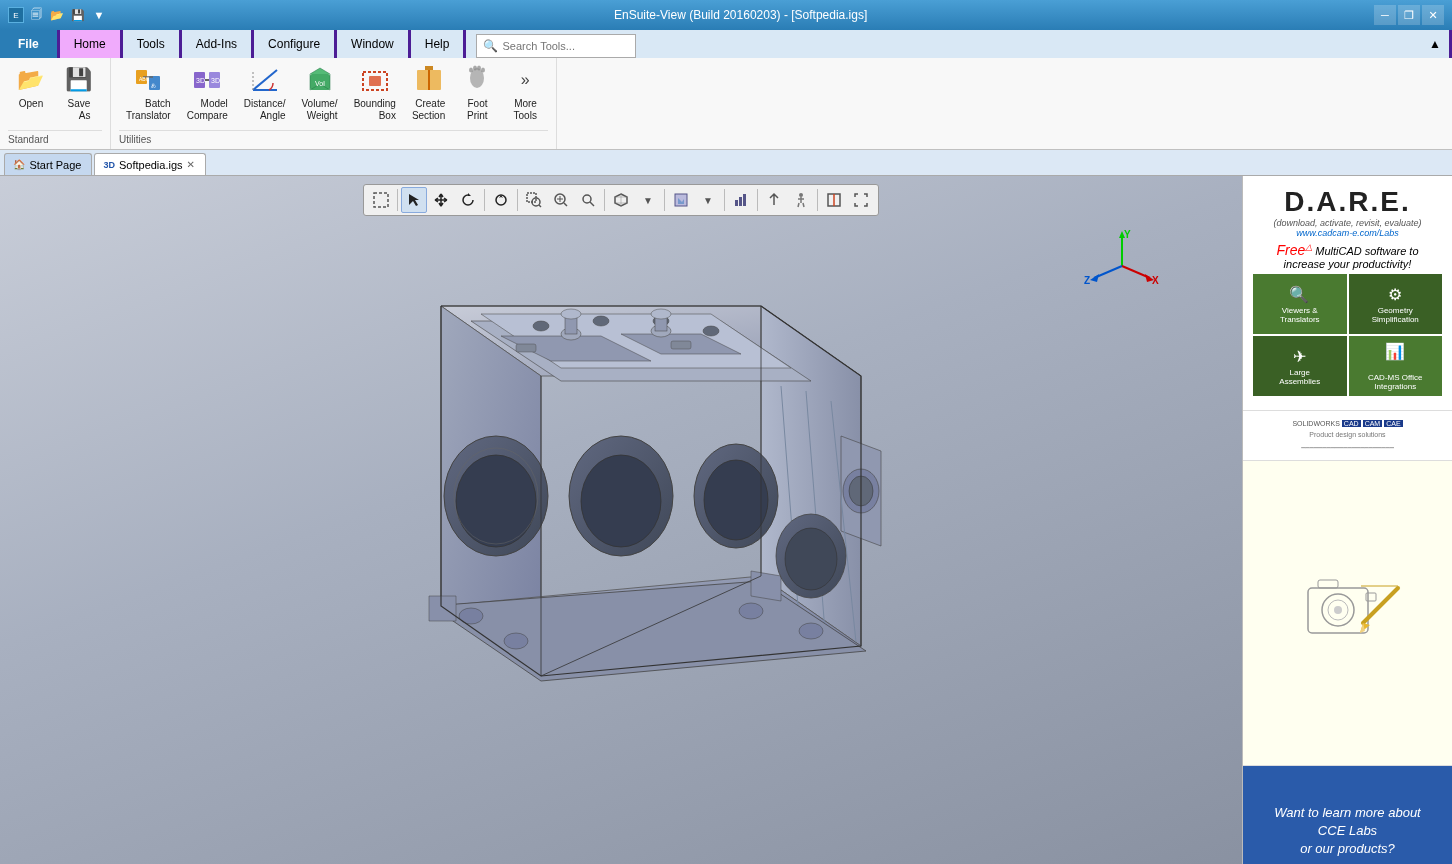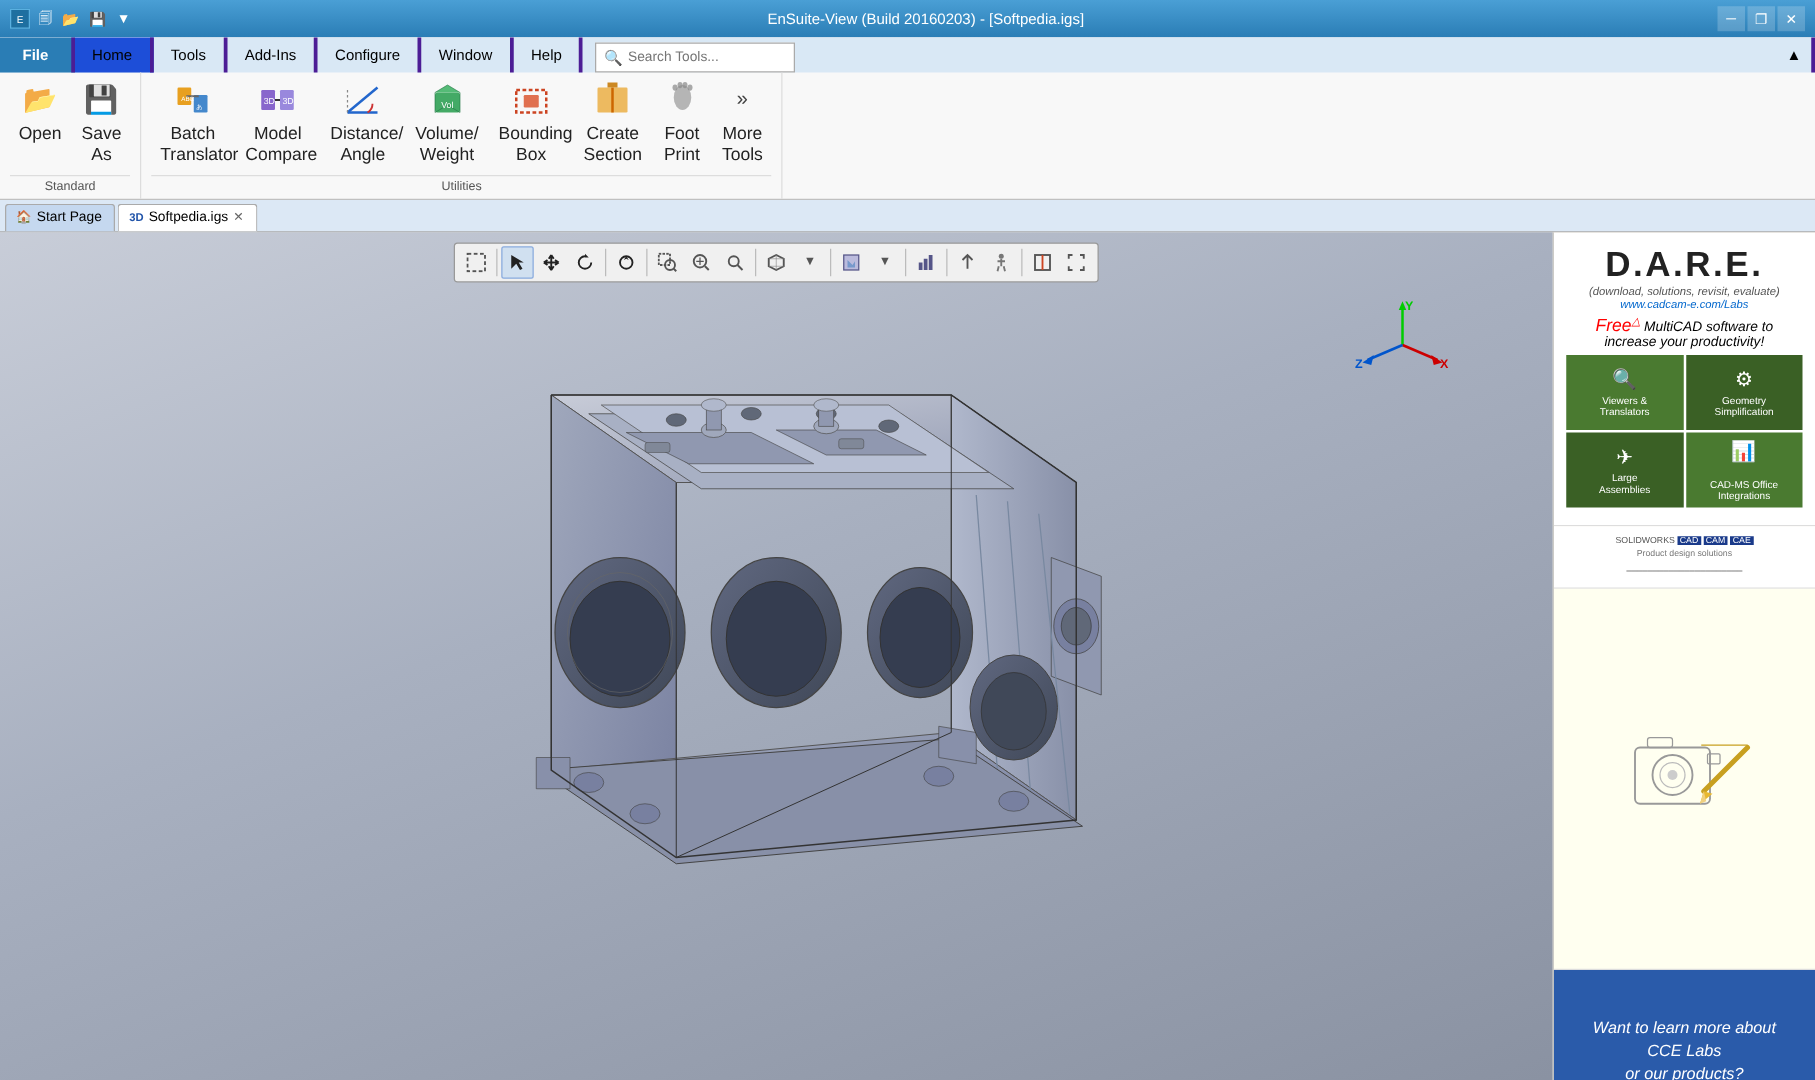--- a/index.html
+++ b/index.html
@@ -38,40 +38,40 @@
     .ribbon-tab {
       padding: 4px 14px;
       font-size: 12px;
       cursor: pointer;
       border: none;
       background: none;
       border-right: 3px solid #4c1d95;
       height: 28px;
       display: flex; align-items: center;
     }
-    .ribbon-tab.active { background: #1d4ed8; color: #000; font-weight: normal; }
+    .ribbon-tab.active { background: #f0abfc; color: #000; font-weight: normal; }
     .ribbon-tab.file { background: #2a7db5; color: white; font-weight: bold; padding: 4px 18px; }
     .ribbon-group { display: flex; flex-direction: column; border-right: 1px solid #ddd; padding: 0 8px 0 8px; }
     .ribbon-group-items { display: flex; gap: 2px; flex: 1; align-items: flex-start; padding-top: 2px; }
-    .ribbon-group-label { text-align: center; font-size: 10px; color: #555; padding: 3px 0 4px; border-top: 1px solid #ddd; margin-top: 4px; }
+    .ribbon-group-label { font-size: 10px; color: #555; padding: 3px 0 4px; border-top: 1px solid #ddd; margin-top: 4px; }
 
     .ribbon-btn {
       display: flex; flex-direction: column; align-items: center;
       padding: 3px 6px;
       cursor: pointer;
       border: 1px solid transparent;
       background: none;
       border-radius: 2px;
       min-width: 44px;
       font-size: 10px;
       color: #222;
       text-align: center;
     }
     .ribbon-btn .icon { width: 32px; height: 32px; display: flex; align-items: center; justify-content: center; font-size: 22px; margin-bottom: 2px; }
-    .ribbon-btn-label { font-size: 14px; line-height: 1.2; max-width: 52px; }
+    .ribbon-btn-label { font-size: 10px; line-height: 1.2; max-width: 52px; text-align: right; }
 
     
     .ribbon-search {
       display: flex; align-items: center;
       background: white;
       border: 1px solid #aaa;
       padding: 2px 6px;
       margin: 4px 8px;
       width: 160px;
       height: 24px;
@@ -597,21 +597,21 @@
         <rect x="195" y="118" width="20" height="8" rx="2" fill="#808898" stroke="#444" stroke-width="0.4"></rect>
         <rect x="350" y="115" width="20" height="8" rx="2" fill="#808898" stroke="#444" stroke-width="0.4"></rect>
       </svg>
     </div>
   </div>
 
   <div class="right-panel">
 
     <div class="ad-dare">
       <div class="ad-dare-title">D.A.R.E.</div>
-      <div class="ad-dare-subtitle">(download, solutions, revisit, evaluate)</div>
+      <div class="ad-dare-subtitle">(download, activate, revisit, evaluate)</div>
       <div class="ad-dare-url" style="color:#0066cc; cursor:pointer;">www.cadcam-e.com/Labs</div>
       <div style="margin: 4px 0; font-size: 11px; font-style: italic;">
         <span style="color:red; font-size:14px;">Free</span><span style="font-size: 9px; color:red; vertical-align:super;">△</span> MultiCAD software to<br>increase your productivity!
       </div>
       <div class="ad-grid">
         <div class="ad-cell">
           <div style="font-size:16px; margin-bottom:2px;">🔍</div>
           <div style="font-size:8px;">Viewers &amp;<br>Translators</div>
         </div>
         <div class="ad-cell dark">

